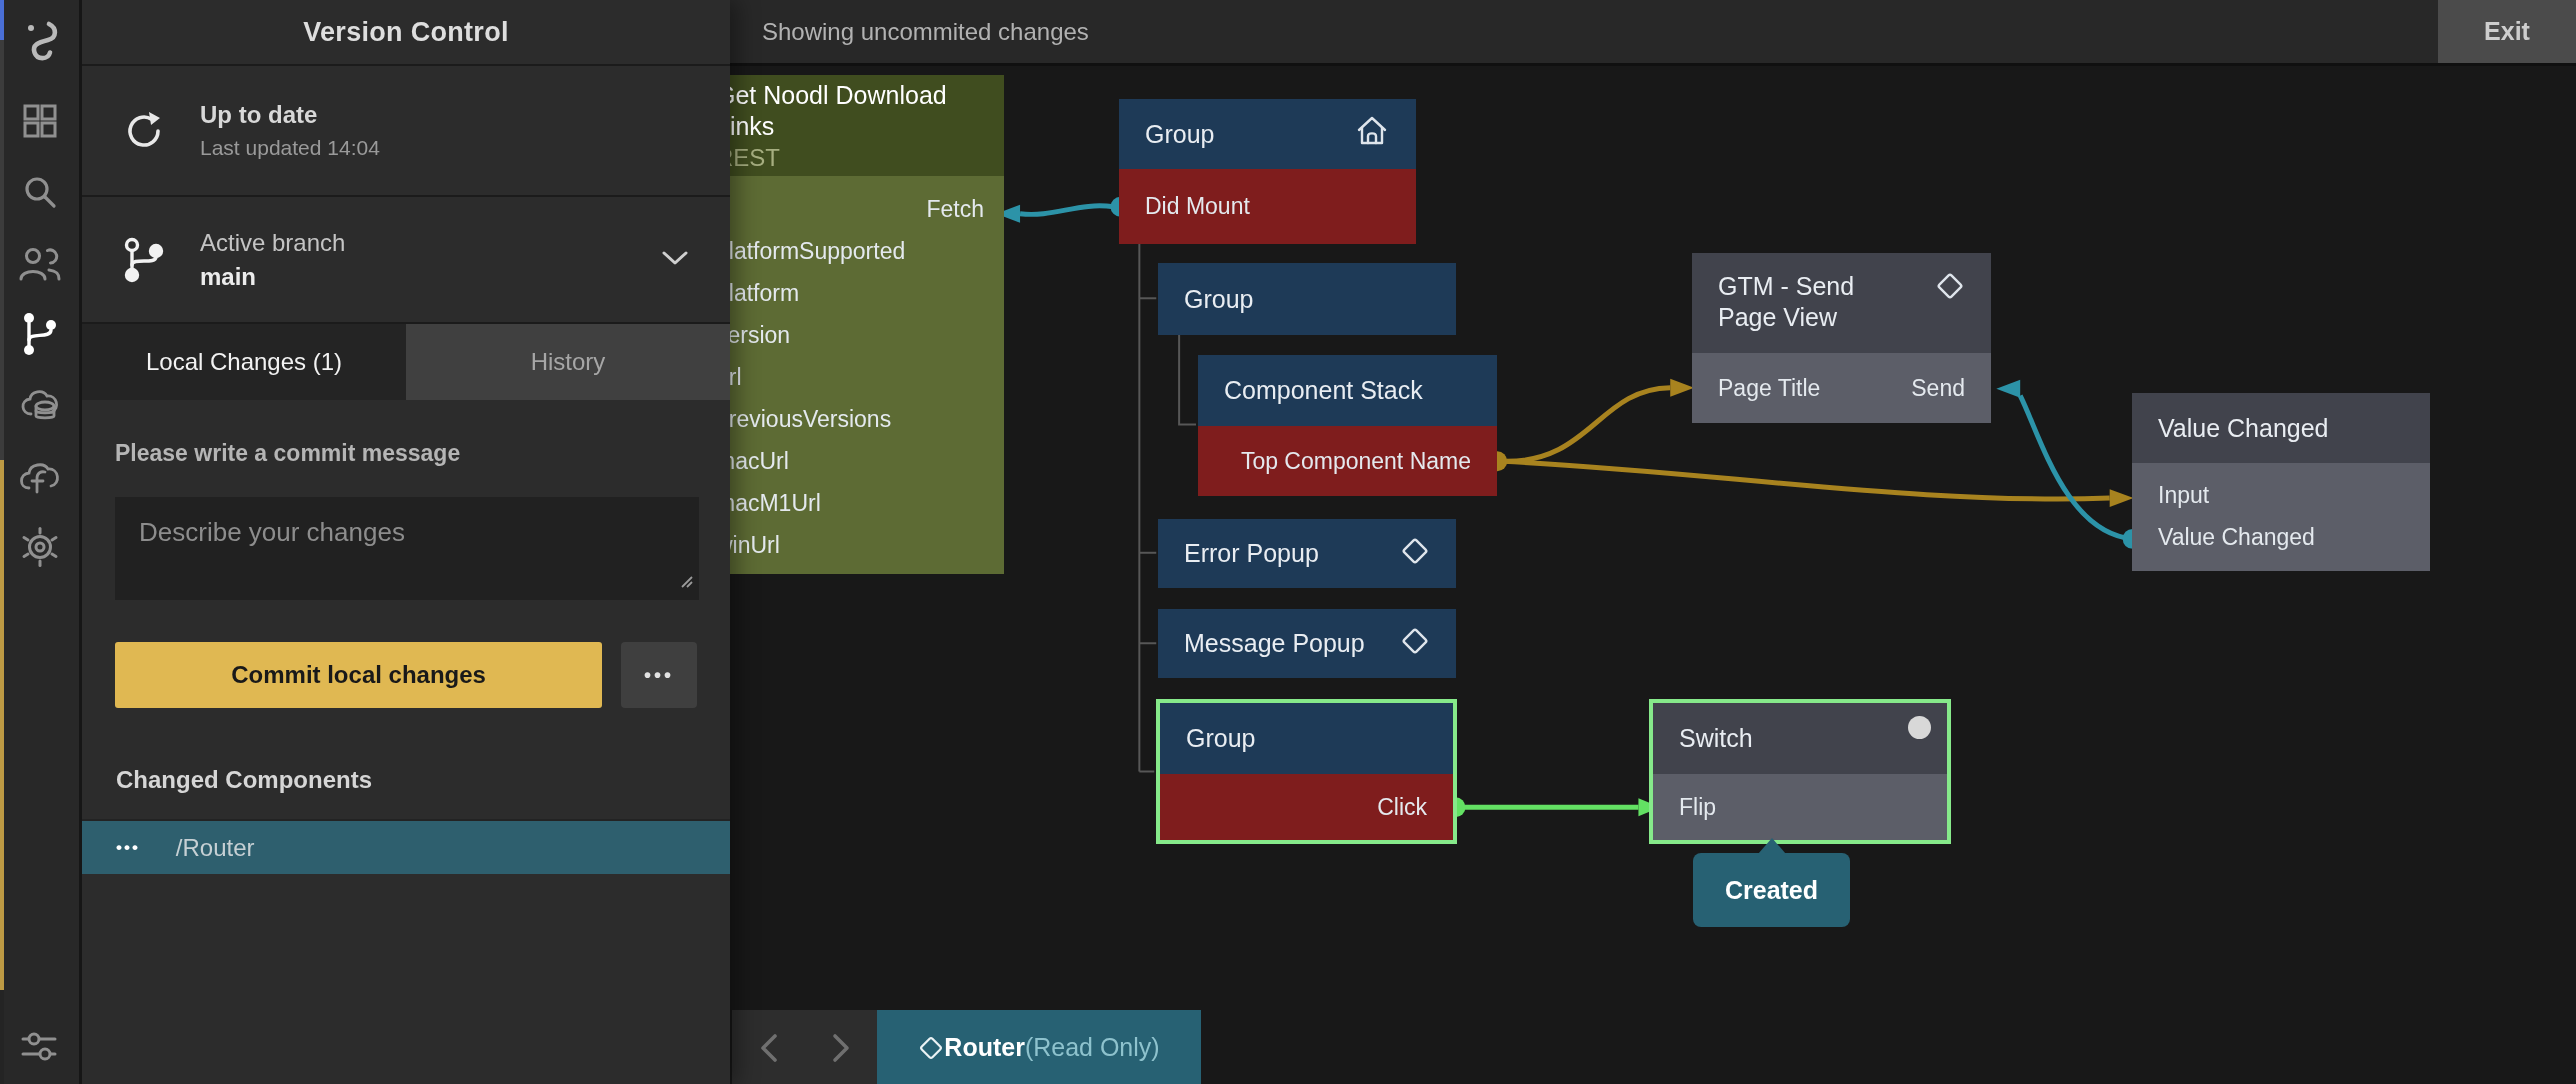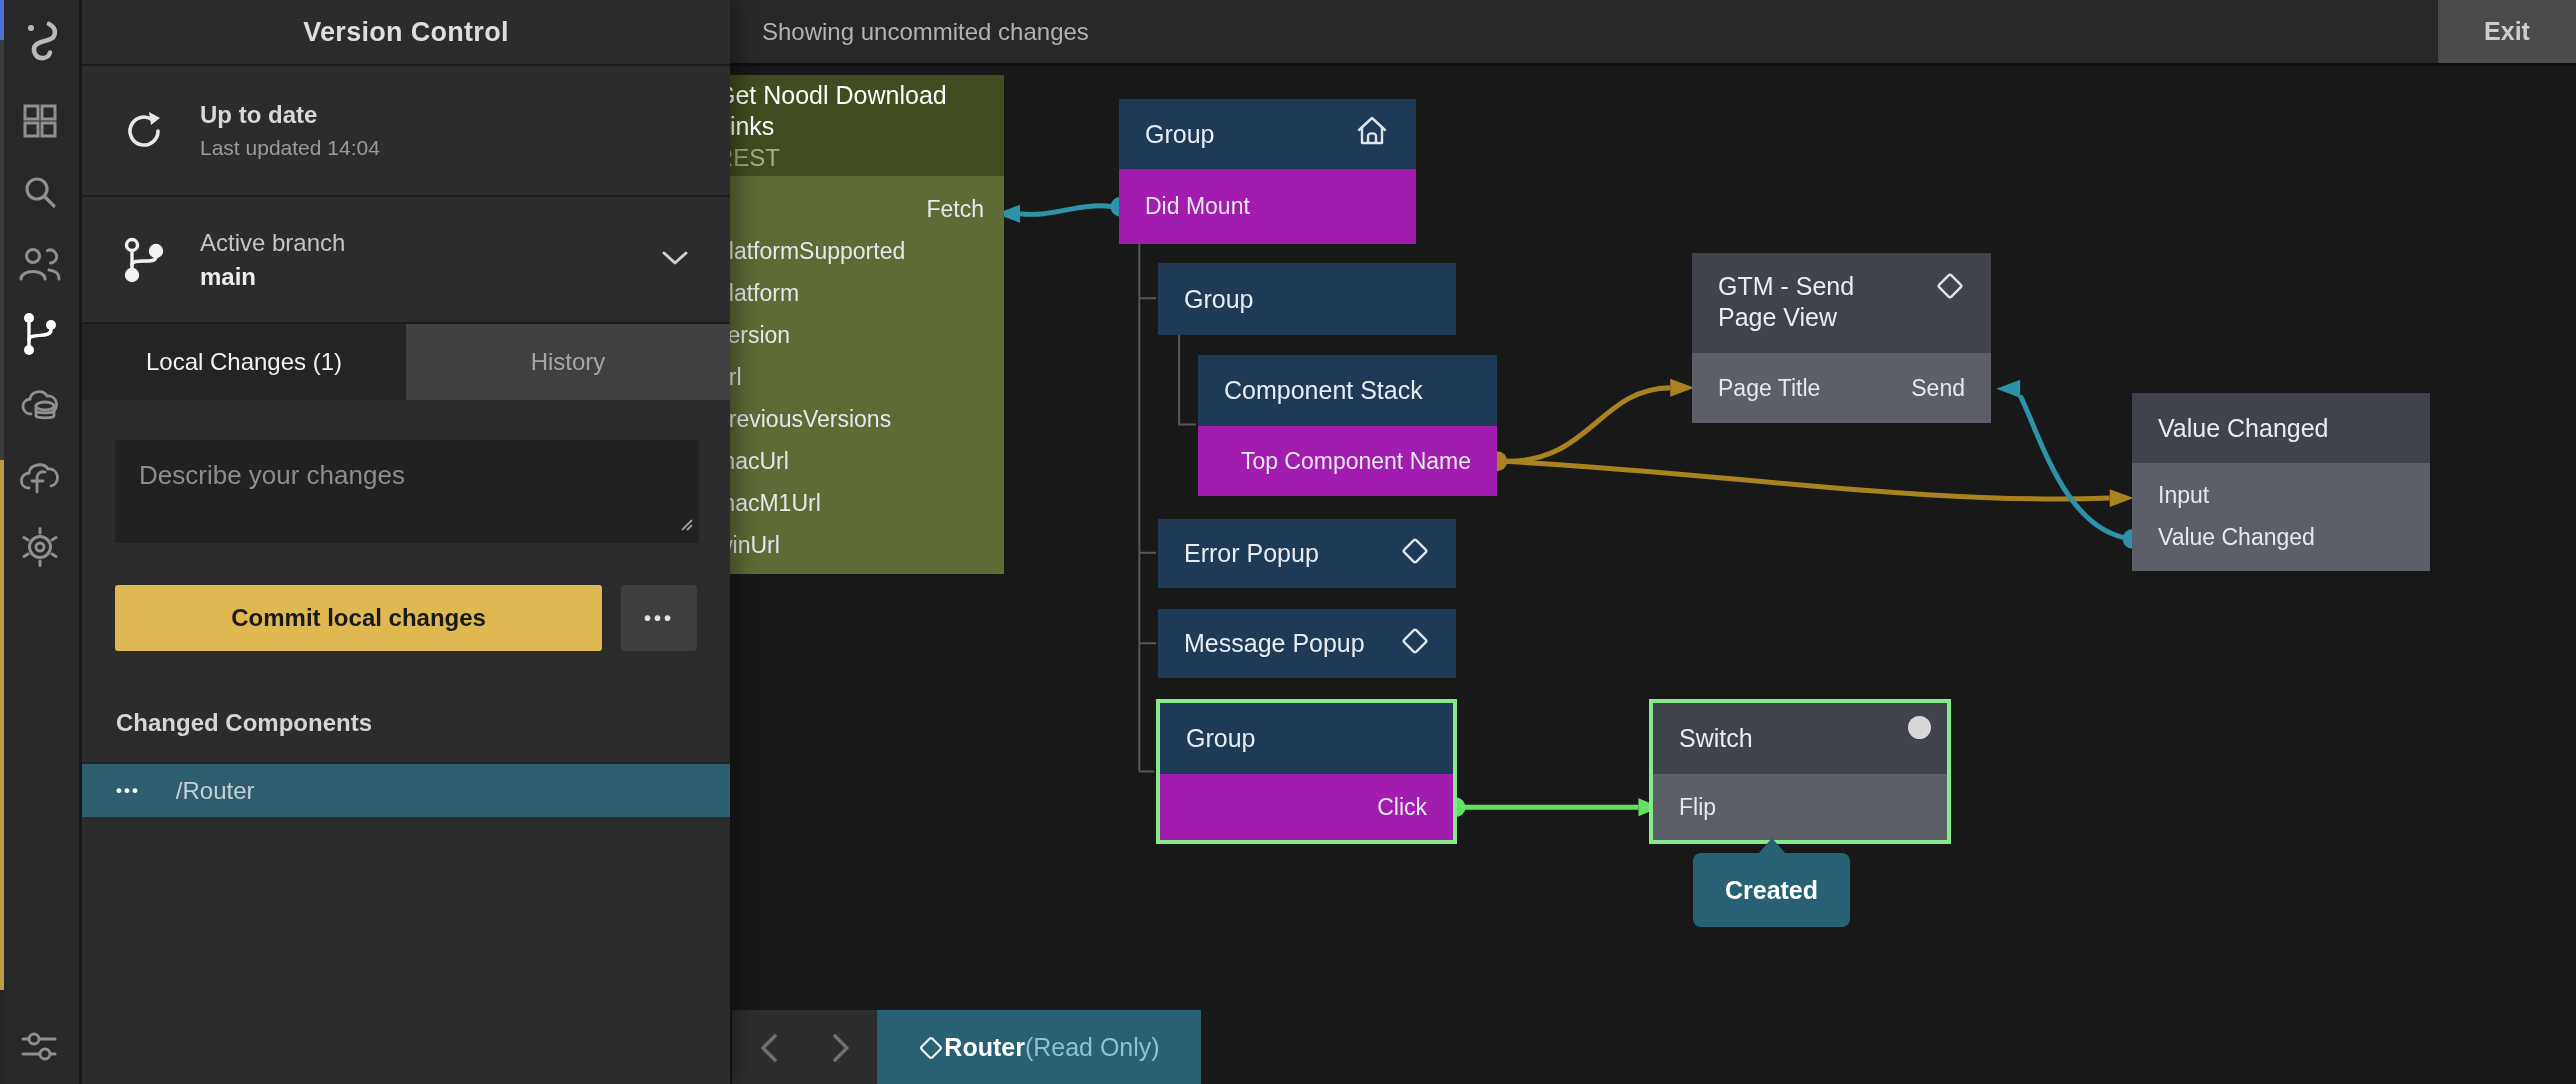--- a/index.html
+++ b/index.html
@@ -78,21 +78,21 @@
               font-family: "Liberation Sans", sans-serif; }
 
   
   .canvas { position: absolute; inset: 0; z-index: 1; }
   .wires { position: absolute; inset: 0; pointer-events: none; }
 
   .node { position: absolute; color: #e9edf2; cursor: pointer; }
   .nh { display: flex; align-items: center; padding: 0 26px; font-size: 25px; }
   .nh .nt { flex: 1; }
   .blue-h { background: #1e3a57; }
-  .blue-b { background: #a21caf; text-align: center; }
+  .blue-b { background: #7f1d1d; text-align: center; }
   .olive-h { background: #404d1f; }
   .olive-b { background: #5d6b34; }
   .gray-h { background: #41434c; }
   .gray-b { background: #5c5e68; }
   .prow { display: flex; align-items: center; padding: 0 26px; font-size: 23px; color: #e4e9ee; }
   .prow.right { justify-content: flex-end; }
   .sel { border: 4px solid #86e98a; }
   .diamond-ic { flex: none; margin-left: 18px; color: #dfe5ec; }
   .home-ic { flex: none; margin-left: 18px; color: #dfe5ec; }
   .badge-dot { position: absolute; right: 16px; top: 13px; width: 23px; height: 23px;
@@ -367,20 +367,21 @@
           </svg>
       </span>
     </div>
 
     <div class="vc-tabs">
       <div class="tab active">Local Changes (1)</div>
       <div class="tab inactive">History</div>
     </div>
 
     <div class="vc-commit">
+      <div class="commit-label">Please write a commit message</div>
       <div class="ta-wrap">
         <textarea placeholder="Describe your changes" style=""></textarea>
         <span class="resize-corner">
           <svg width="16" height="16" viewBox="0 0 16 16" stroke="currentColor" stroke-width="1.8">
             <path d="M15 5 L5 15"></path>
               <path d="M15 10 L10 15"></path>
           </svg>
         </span>
       </div>
       <div class="btn-row">

